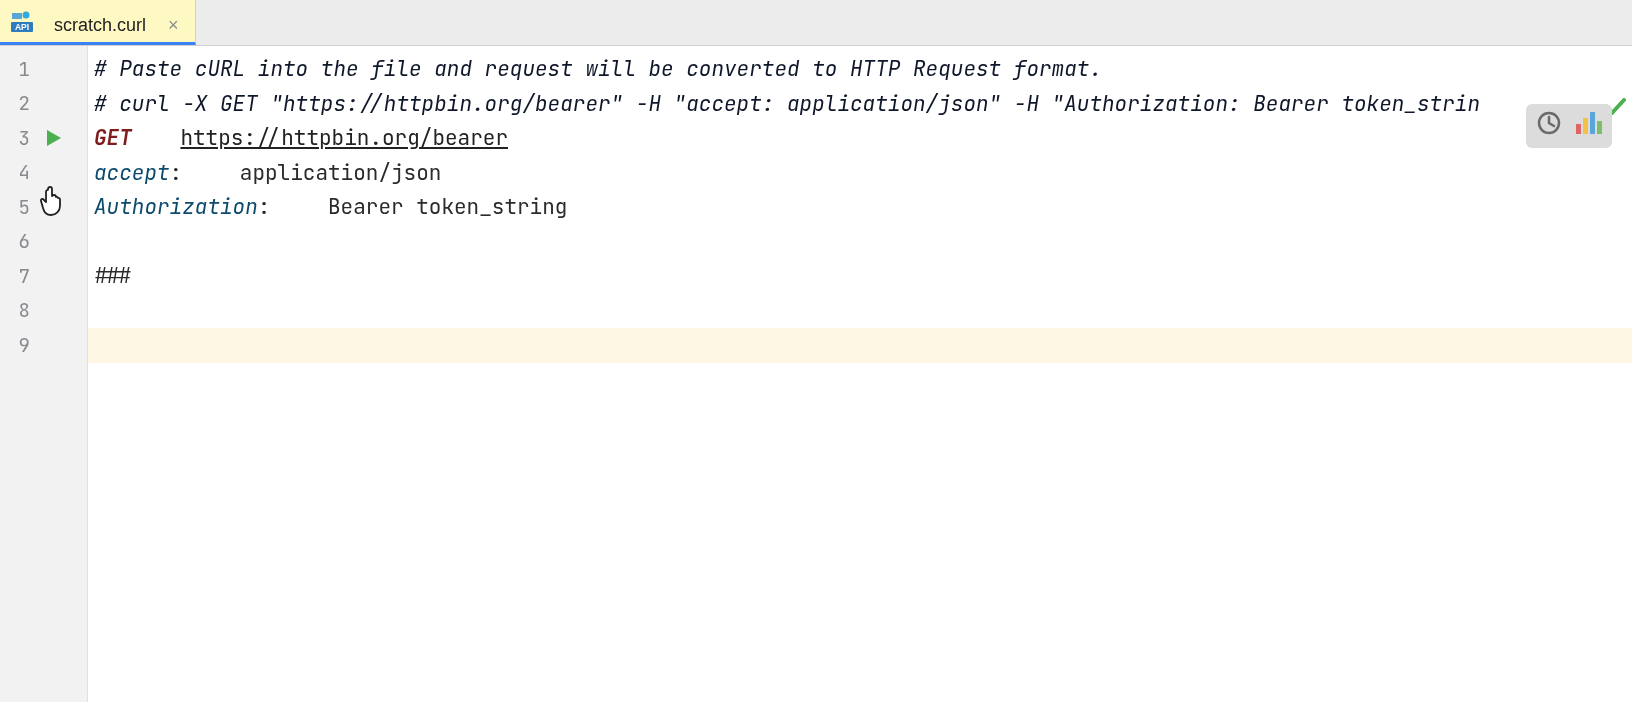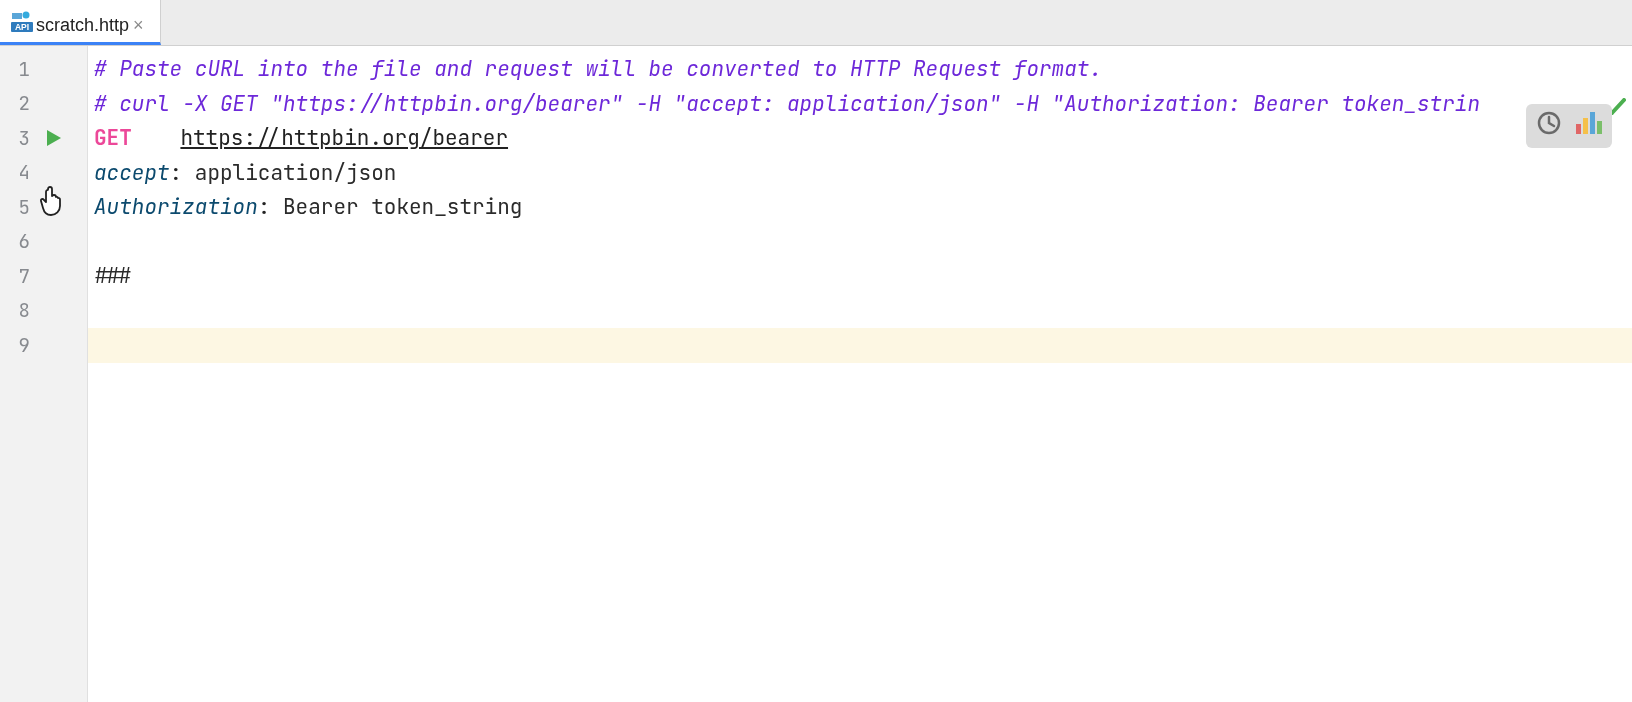--- a/index.html
+++ b/index.html
@@ -16,22 +16,22 @@
   .tabbar {
     height: 46px;
     background: #ececec;
     display: flex;
     align-items: stretch;
     border-bottom: 1px solid #d0d0d0;
   }
   .tab {
     display: flex;
     align-items: center;
-    gap: 2px;
-    background: #ffffff;
+    gap: 20px;
+    background: #fef9c3;
     padding: 8px 14px 0 10px;
     border-right: 1px solid #d0d0d0;
     border-bottom: 3px solid #3b82f6;
     position: relative;
     cursor: pointer;
   }
   .tab .tab-label {
     font-family: "Segoe UI", -apple-system, sans-serif;
     font-size: 18px;
     color: #222;
@@ -86,26 +86,26 @@
     overflow: hidden;
   }
   .code-row {
     height: 34.5px;
     padding-left: 6px;
   }
   .code-row.current {
     background: #fdf7e3;
   }
 
-  .comment { color: #6d28d9; font-style: italic; }
-  .method  { color: #ec4899; font-weight: 700; }
+  .comment { color: #0f172a; font-style: italic; }
+  .method  { color: #7f1d1d; font-weight: 700; font-style: italic; }
   .url     { color: #222; text-decoration: underline; margin-left: 36px; }
   .hdrname { color: #0c4a6e; font-style: italic; }
   .punct   { color: #222; }
-  .hdrval  { color: #2b2b2b; }
+  .hdrval  { color: #2b2b2b; margin-left: 45px; }
   .sep     { color: #2b2b2b; }
 
   
   .topright-toolbar {
     position: absolute;
     top: 58px;
     right: 20px;
     display: flex;
     align-items: center;
     gap: 10px;
@@ -137,21 +137,21 @@
   <div class="tab">
     <span>
       <svg width="24" height="22" viewBox="0 0 24 22">
         <rect width="24" height="22" fill="none"></rect>
         <path d="M2 2 L12 2 L12 8 L2 8 Z" fill="#5aa6d8"></path>
         <circle cx="16" cy="4" r="3.5" fill="#33aadd"></circle>
         <rect x="1" y="11" width="22" height="10" rx="1" fill="#2e7bbd"></rect>
         <text x="12" y="19" text-anchor="middle" font-family="sans-serif" font-size="8.5" font-weight="700" fill="#ffffff">API</text>
       </svg>
     </span>
-    <span class="tab-label">scratch.http</span>
+    <span class="tab-label">scratch.curl</span>
     <span class="close-x">×</span>
   </div>
 </div>
 
 <div class="editor">
 
   <div class="gutter" id="gutter">
       <div class="gutter-row">
         <span class="lineno">1</span>
         <span class="run-icon-slot"></span>

